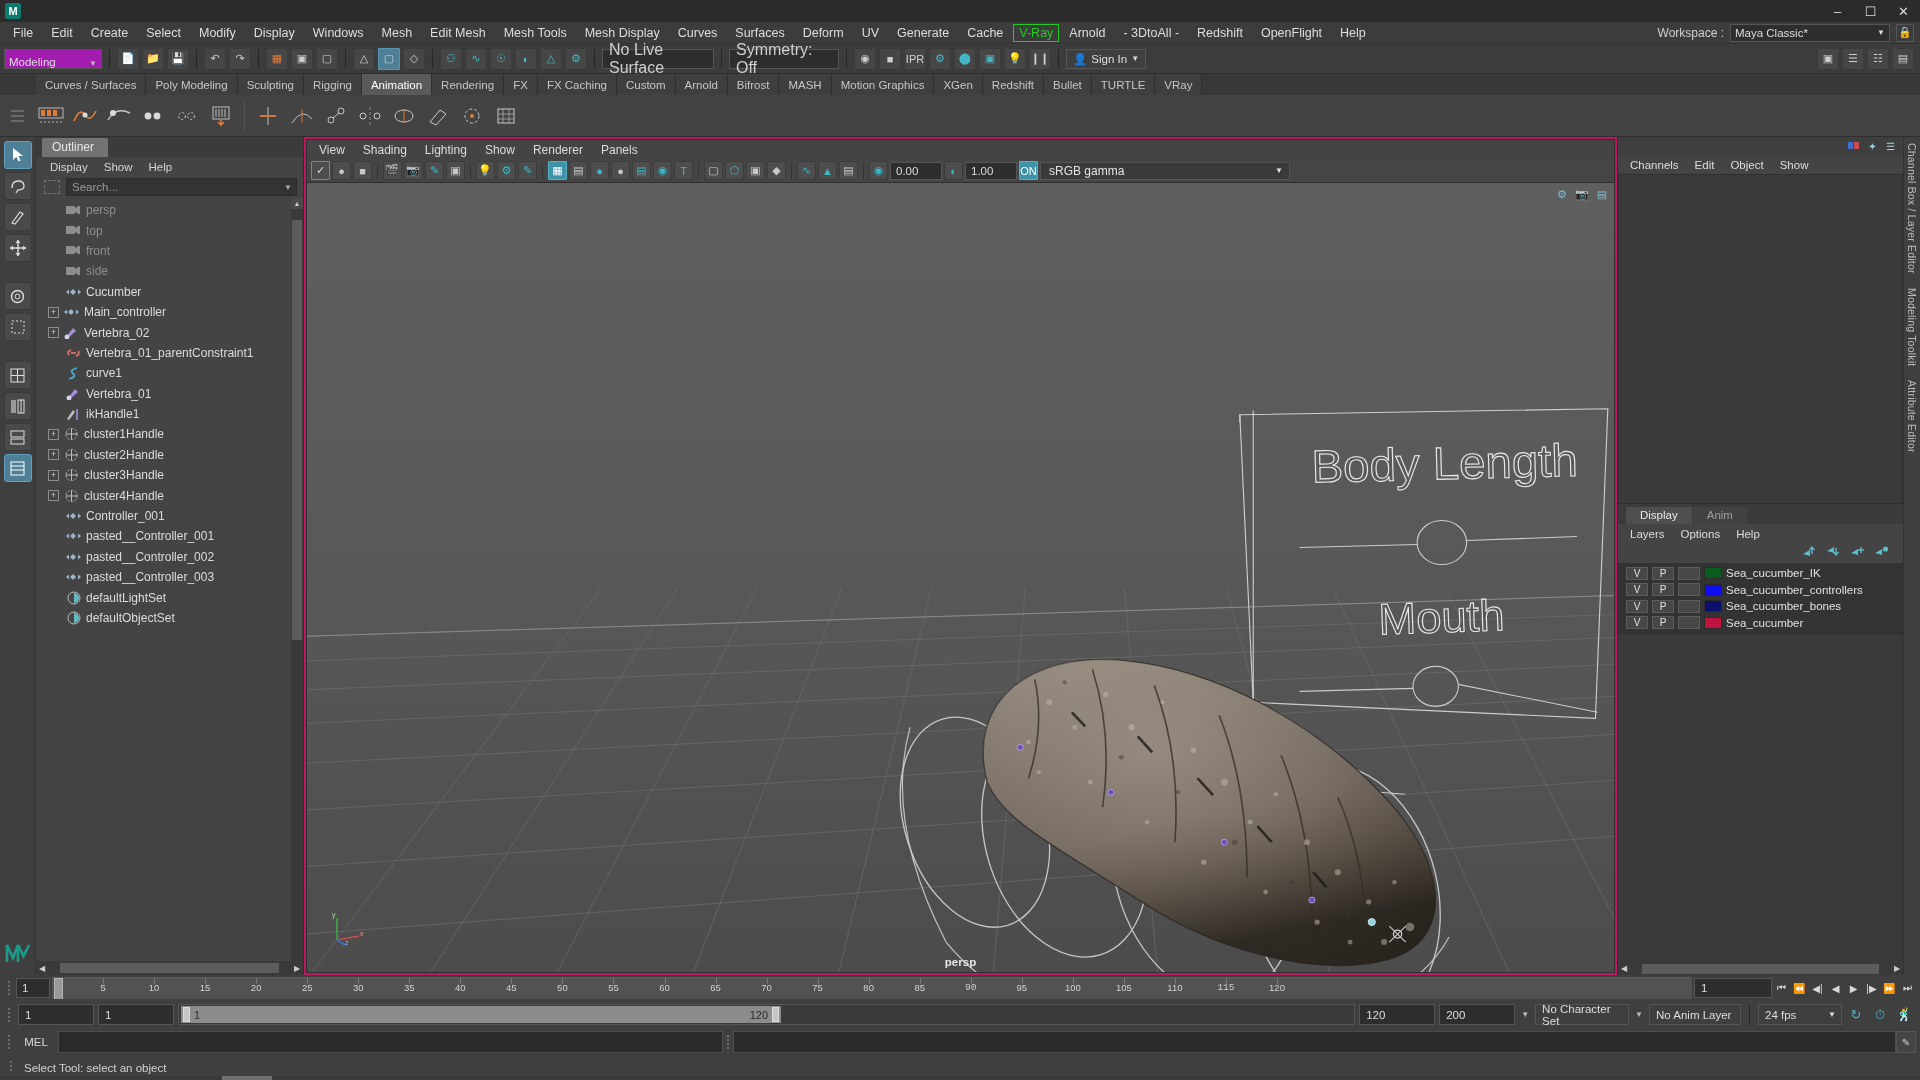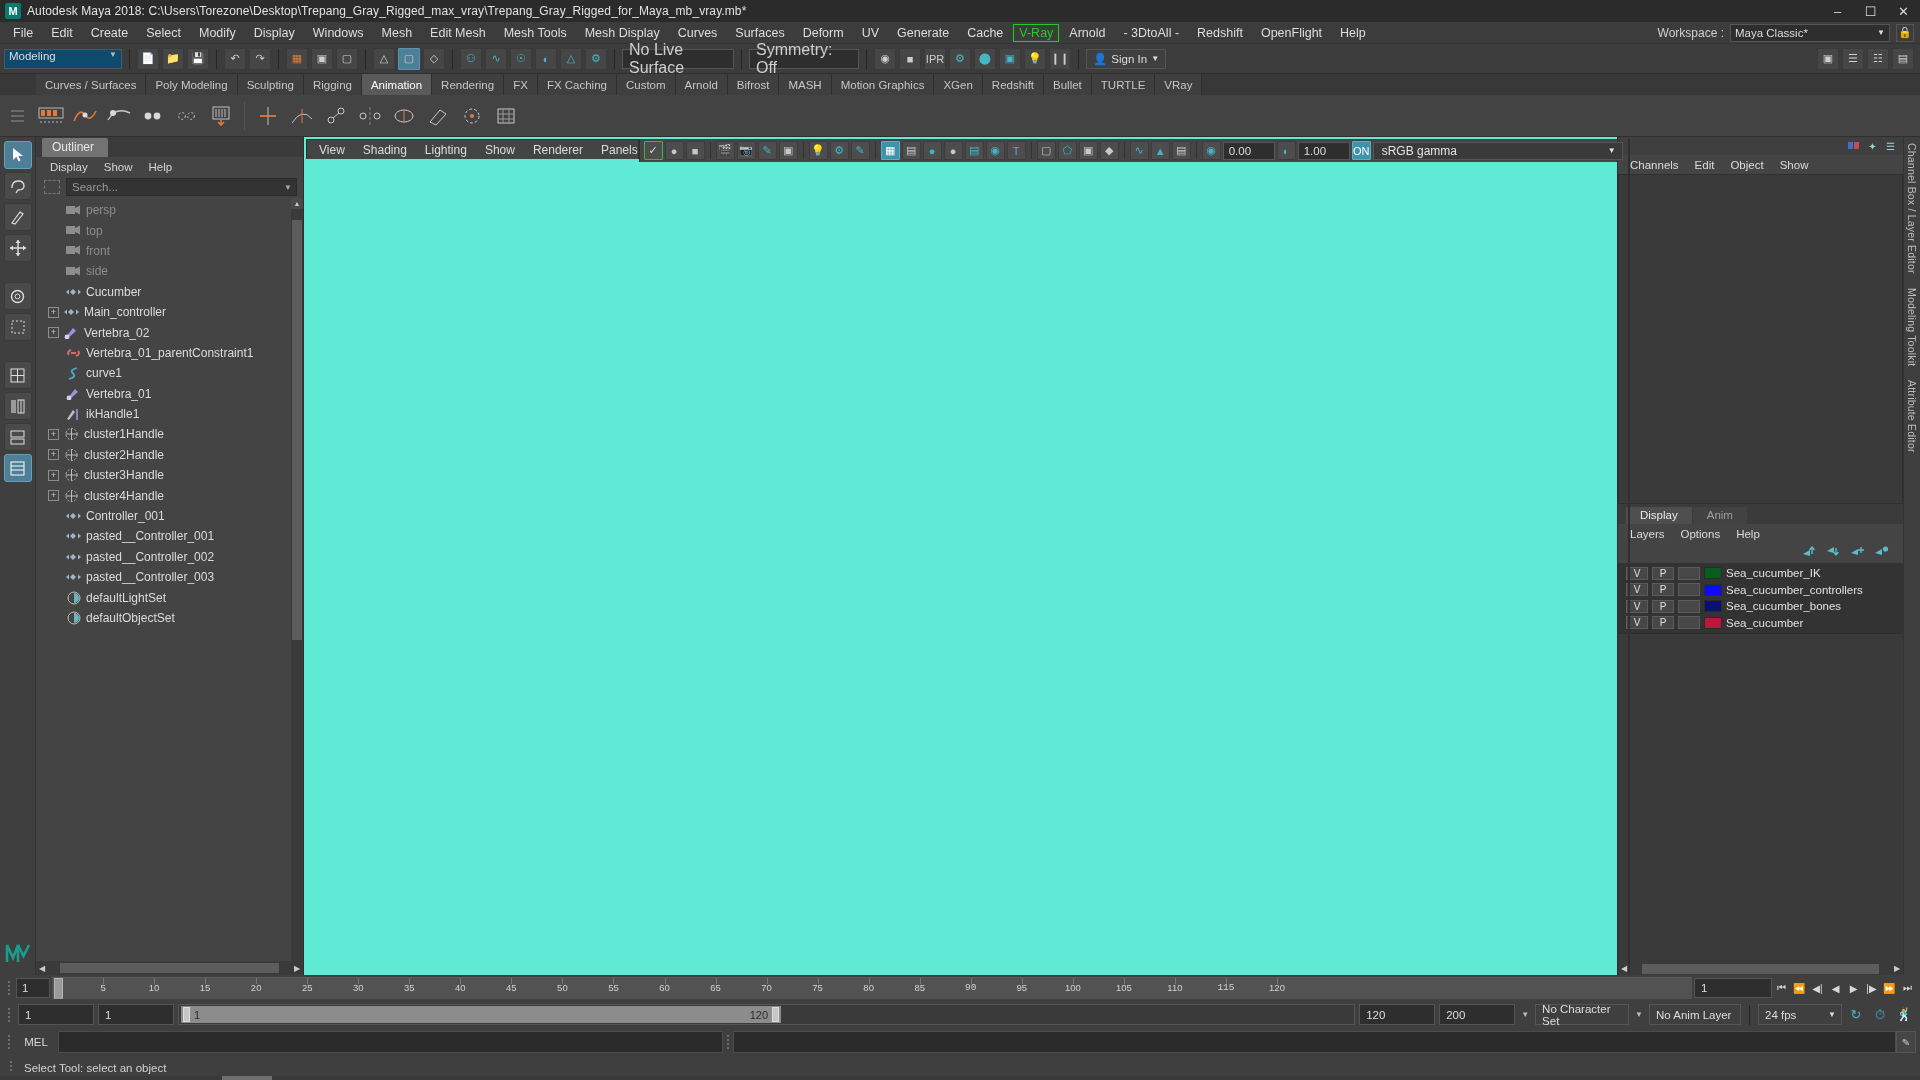--- a/index.html
+++ b/index.html
@@ -47,22 +47,22 @@
   .workspace-select .caret { position: absolute; right: 4px; font-size: 8px; }
   .lock-ico { width: 18px; height: 18px; background: #3c3c3c; border:1px solid #555;
               display:flex;align-items:center;justify-content:center;font-size:11px;color:#e0c050;}
 
   
   .statusline {
     height: 30px; background: #3c3c3c; display: flex; align-items: center;
     flex: 0 0 30px; padding-left: 4px; gap: 3px; border-bottom: 1px solid #2f2f2f;
   }
   .mode-select {
-    width: 118px; height: 20px; background: #0c4a6e; border: 1px solid #555; color: #ddd;
-    font-size: 11.5px; display: flex; align-items: flex-start; padding: 0 4px; position: relative;
+    width: 98px; height: 20px; background: #a21caf; border: 1px solid #555; color: #ddd;
+    font-size: 11.5px; display: flex; align-items: flex-end; padding: 0 4px; position: relative;
   }
   .mode-select .caret { position: absolute; right: 4px; font-size: 8px; color:#bbb; }
   .tb-sep { width: 1px; height: 20px; background: #262626; margin: 0 4px; }
   .tb-btn {
     width: 22px; height: 22px; background: #464646; border: 1px solid #3a3a3a;
     display: inline-flex; align-items: center; justify-content: center;
     font-size: 11px; color: #cfcfcf; border-radius: 1px;
   }
   .tb-btn.sel { background: #4e7f96; border-color:#5a93ad; }
   .tb-btn.teal { color: #45b6c4; }
@@ -157,21 +157,21 @@
   .outl-scroll-v {
     position: absolute; right: 0; top: 0; width: 12px; height: 100%; background: #3a3a3a;
   }
   .outl-scroll-thumb { position: absolute; top: 22px; left: 1px; width: 10px; height: 420px; background: #5c5c5c; }
   .scroll-arrow { width: 12px; height: 11px; background:#4a4a4a; display:flex;align-items:center;justify-content:center;font-size:7px;color:#ccc;}
   .outl-hscroll { height: 14px; background: #3a3a3a; display: flex; align-items: center; }
   .hs-thumb { flex: 1; height: 10px; background: #5c5c5c; margin: 0 12px; }
   .hs-arrow { width:12px; text-align:center; font-size:8px; color:#ccc;}
 
   
-  .viewport-panel { flex: 1 1 auto; display: flex; flex-direction: row; min-width: 0; background: #5eead4; padding: 2px;}
+  .viewport-panel { flex: 1 1 auto; display: flex; flex-direction: column; min-width: 0; background: #be185d; padding: 2px; justify-content: center;}
   .vp-menubar {
     height: 20px; background: #444; display: flex; align-items: center; font-size: 12px;
     padding-left: 12px; gap: 18px; color: #dcdcdc; border: 1px solid #2f2f2f; border-bottom: none;
   }
   .vp-toolbar {
     height: 23px; background: #454545; display: flex; align-items: center; gap: 2px;
     padding: 0 4px; border-left: 1px solid #2f2f2f; border-right: 1px solid #2f2f2f;
   }
   .vp-ico {
     width: 19px; height: 19px; display: inline-flex; align-items: center; justify-content: center;
@@ -295,21 +295,20 @@
   .handle-dots { display:flex; flex-direction:column; gap:2px; padding: 0 4px;}
   .hd { width: 2px; height: 2px; background: #6e6e6e; }
 </style>
 </head>
 <body>
 
 <div class="app">
 
   <div class="titlebar">
     <div class="title-logo">M</div>
-    <div class="title-text">Autodesk Maya 2018: C:\Users\Torezone\Desktop\Trepang_Gray_Rigged_max_vray\Trepang_Gray_Rigged_for_Maya_mb_vray.mb*</div>
     <div class="win-btns">
       <div class="win-btn">–</div>
       <div class="win-btn">☐</div>
       <div class="win-btn close">✕</div>
     </div>
   </div>
 
   <div class="menubar" id="menubar">
     <div class="menu-item">File</div>
       <div class="menu-item">Edit</div>

